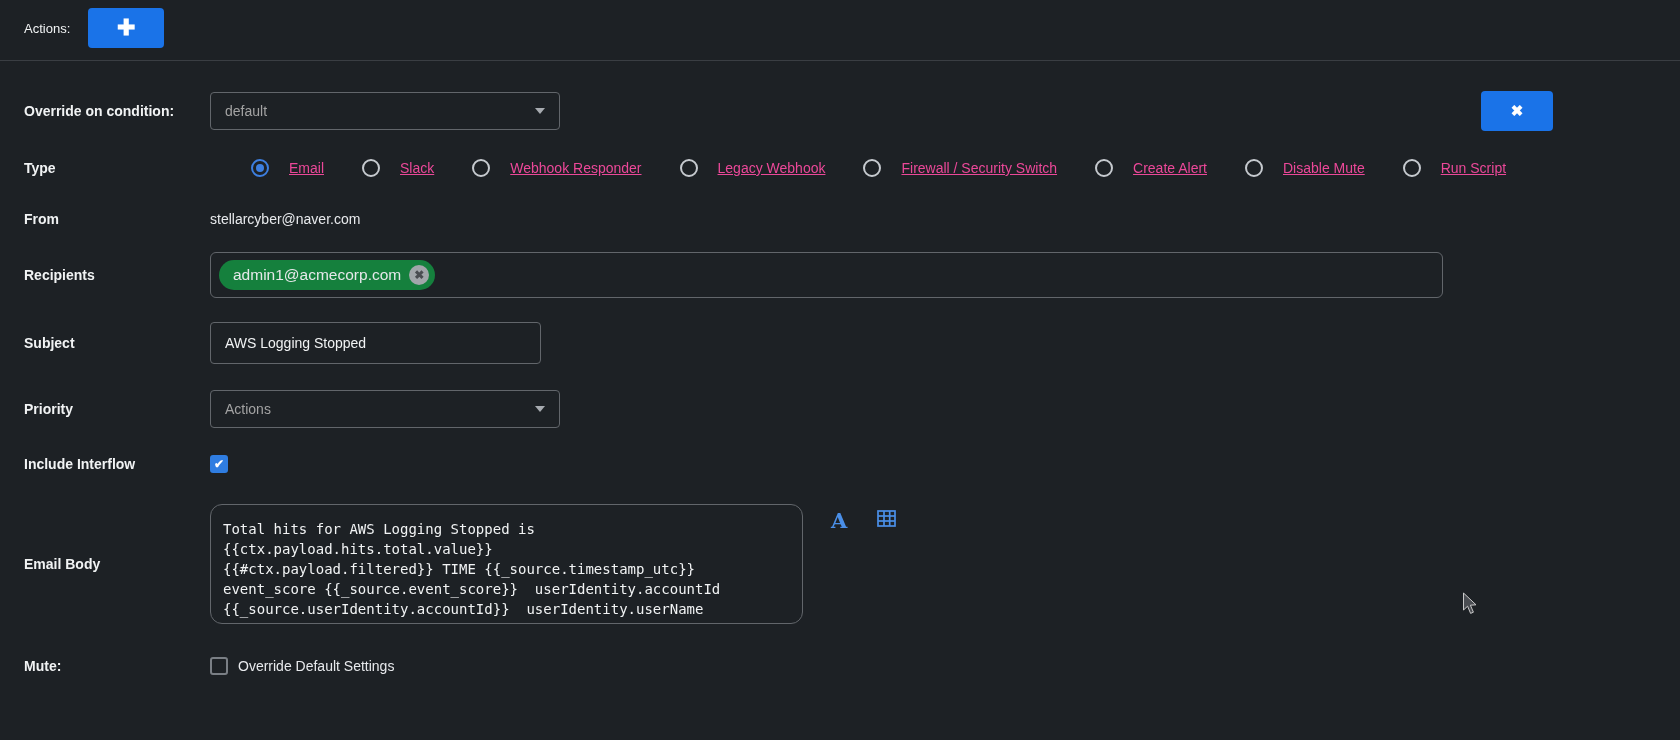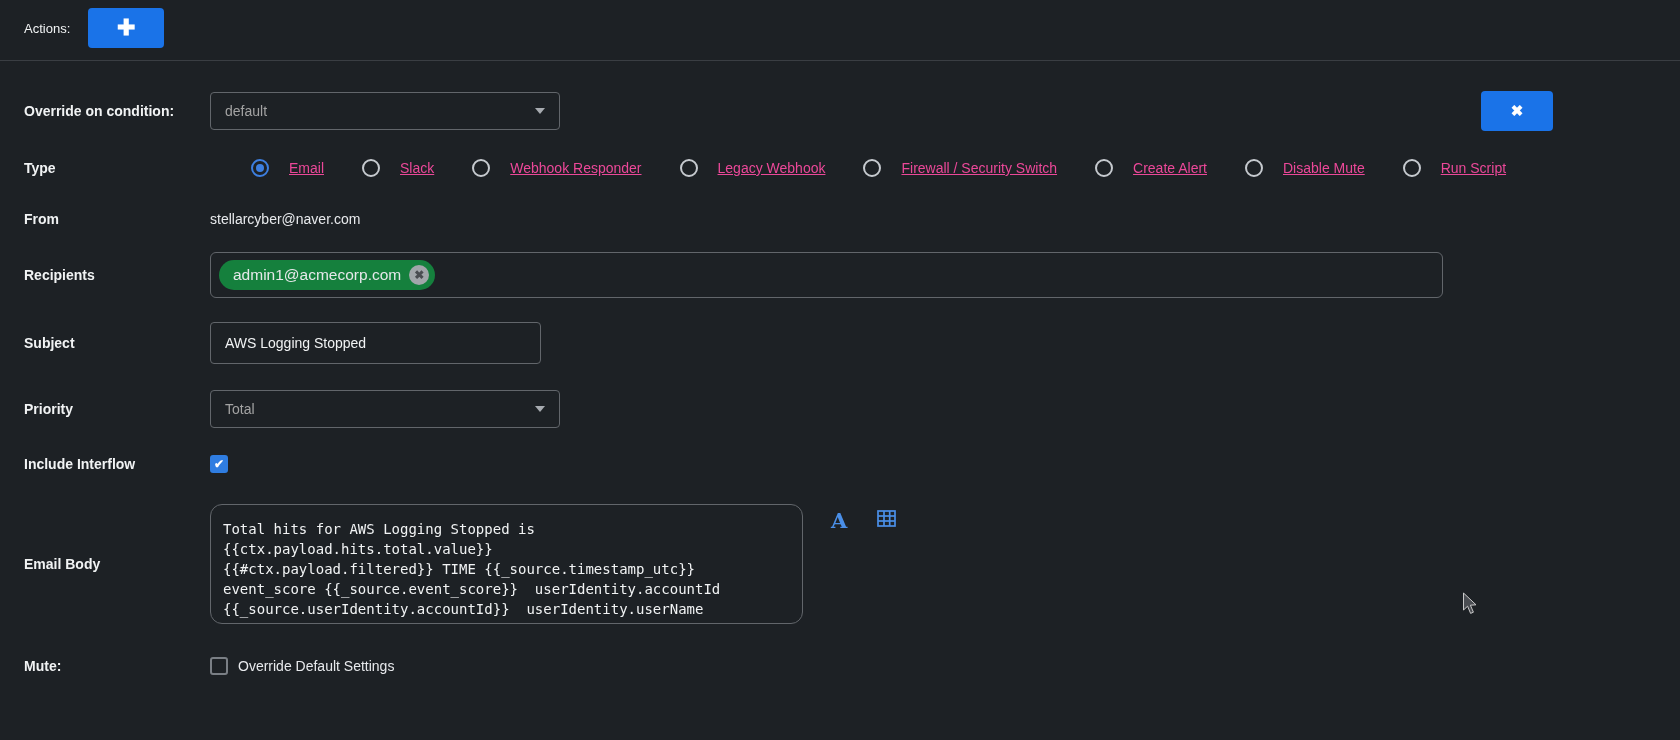--- a/index.html
+++ b/index.html
@@ -189,21 +189,21 @@
 </div>
 
 <div class="row" style="top:322px; height:42px;">
   <div class="row-label">Subject</div>
   <input class="text-input" type="text" value="AWS Logging Stopped" style="">
 </div>
 
 <div class="row" style="top:390px; height:38px;">
   <div class="row-label">Priority</div>
   <div class="select">
-    <span class="sel-value">Total</span>
+    <span class="sel-value">Actions</span>
     <span class="chevron"></span>
   </div>
 </div>
 
 <div class="row" style="top:454px; height:20px;">
   <div class="row-label">Include Interflow</div>
   <span class="checkbox checked"></span>
 </div>
 
 <div class="row email-row" style="top:498px; height:132px;">

